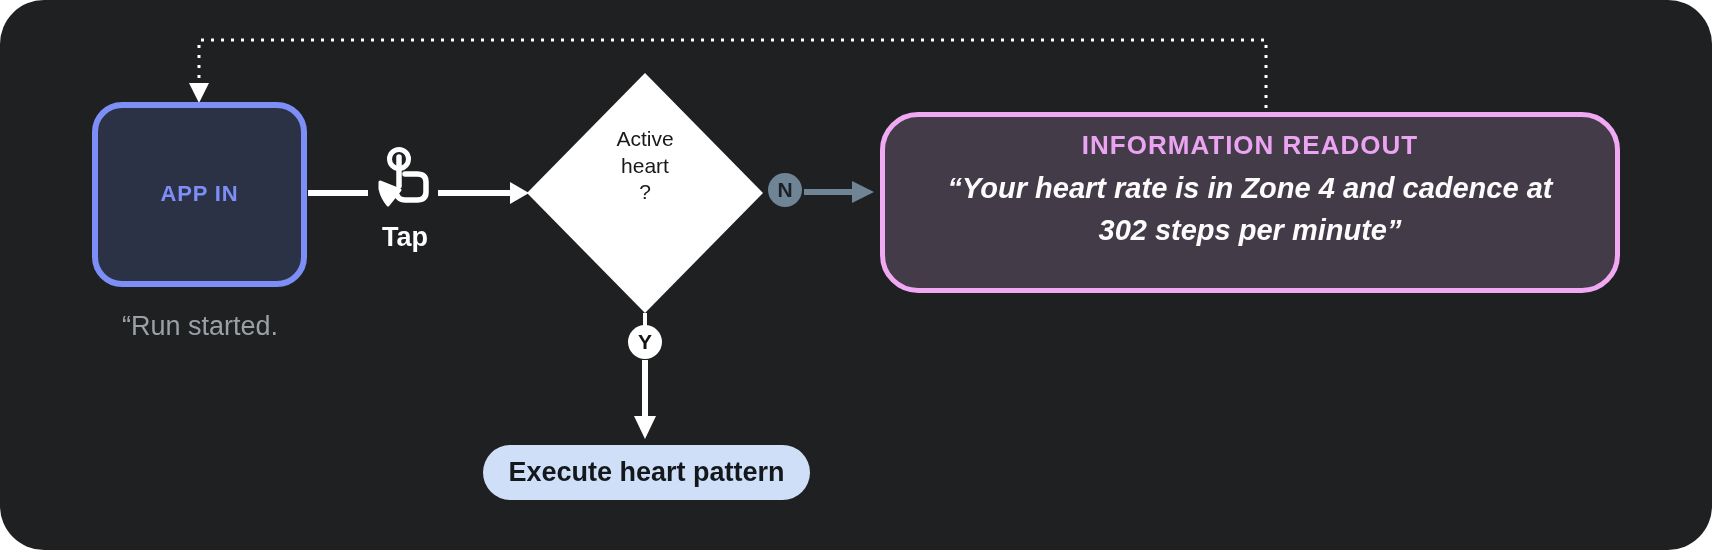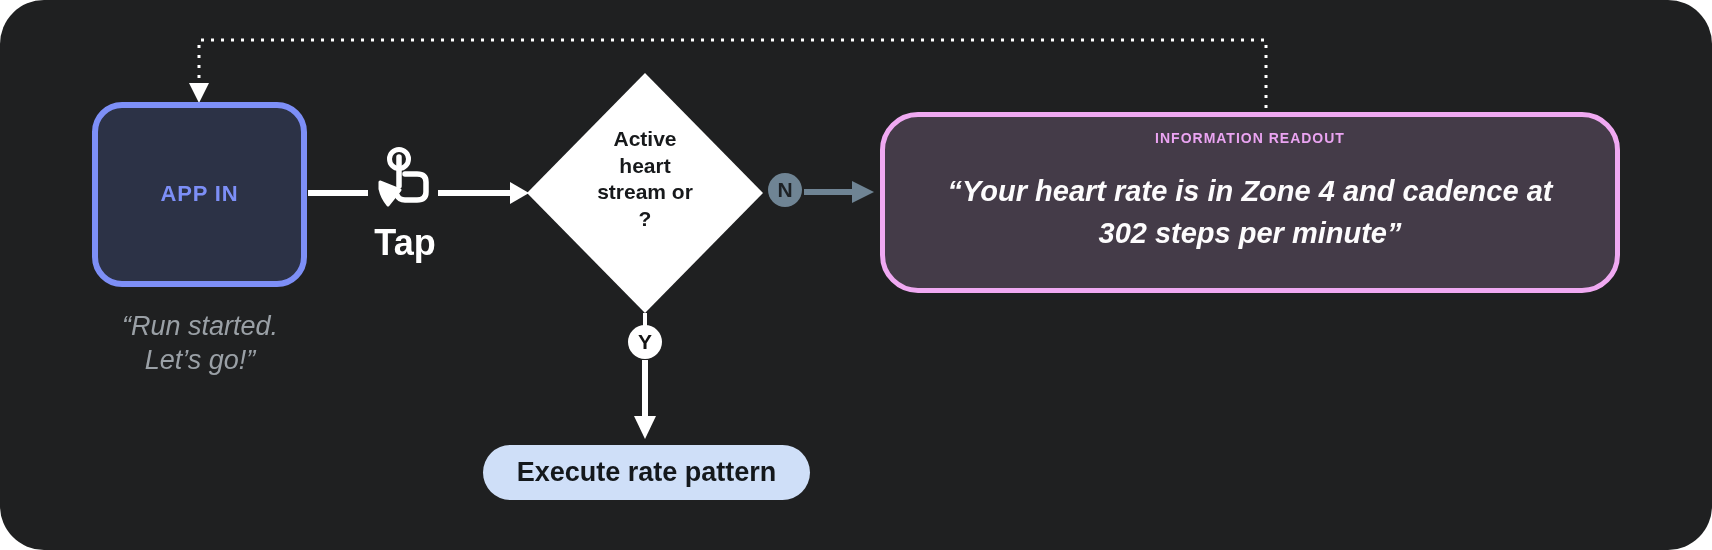--- a/index.html
+++ b/index.html
@@ -9,41 +9,41 @@
 
   .abs{position:absolute;}
 
   
   .app-box{left:92px; top:102px; width:215px; height:185px; box-sizing:border-box;
     background:#2c3246; border:6px solid #7d8ff7; border-radius:30px;
     display:flex; flex-direction:row; align-items:center; justify-content:center;}
   .app-box .line{color:#7d8ff7; font-weight:bold; font-size:22px; letter-spacing:0.8px; line-height:1.3; text-align:center;}
 
   .caption{left:64px; top:310px; width:272px; text-align:center; color:#9aa0a6;
-    font-style:italic; font-size:27px; line-height:1.25;}
+    font-size:27px; line-height:1.25;}
 
   
   .tap-icon{left:374px; top:144px; width:60px; height:70px;}
-  .tap-label{left:365px; top:222px; width:80px; text-align:center; color:#ffffff; font-weight:bold; font-size:36px;}
+  .tap-label{left:365px; top:222px; width:80px; text-align:center; color:#ffffff; font-weight:bold; font-size:27px;}
 
   
   .diamond-text{left:570px; top:126px; width:150px; text-align:center; color:#17191b;
-    font-weight:bold; font-size:21px; line-height:1.27;}
+    font-weight:normal; font-size:21px; line-height:1.27;}
 
   
   .badge{width:34px; height:34px; border-radius:50%; display:flex; align-items:center; justify-content:center;
     font-weight:bold; font-size:21px;}
   .badge-n{left:768px; top:173px; background:#6f8494; color:#1d2125;}
   .badge-y{left:628px; top:325px; background:#ffffff; color:#131313;}
 
   
   .info-box{left:880px; top:112px; width:740px; height:181px; box-sizing:border-box;
     background:#443b48; border:5px solid #f0a9f2; border-radius:38px; text-align:center;}
-  .info-title{margin-top:13px; color:#eba4f2; font-weight:bold; font-size:14px; letter-spacing:1px;}
-  .info-quote{margin-top:24px; color:#fdfcfd; font-weight:bold; font-style:italic; font-size:29px; line-height:1.45;}
+  .info-title{margin-top:13px; color:#eba4f2; font-weight:bold; font-size:26px; letter-spacing:1px;}
+  .info-quote{margin-top:6px; color:#fdfcfd; font-weight:bold; font-style:italic; font-size:29px; line-height:1.45;}
 
   
   .pill{left:483px; top:445px; width:327px; height:55px; background:#cfdff8; border-radius:28px;
     display:flex; align-items:center; justify-content:center;}
   .pill .label{color:#14181c; font-weight:bold; font-size:27px;}
 </style>
 </head>
 <body>
 
 <div class="panel">
@@ -67,46 +67,44 @@
     <path d="M 645 360 V 418" stroke="#ffffff" stroke-width="6"></path>
     <polygon points="634,416 656,416 645,439" fill="#ffffff"></polygon>
   </svg>
 
   <div class="abs app-box">
     <div class="line">APP IN</div>
   </div>
 
   <div class="abs caption">
     <div>“Run started.</div>
-    <div>Let’s go!”</div>
   </div>
 
   <svg class="abs tap-icon" viewBox="0 0 60 68" xmlns="http://www.w3.org/2000/svg">
     <circle cx="25" cy="14" r="9.5" fill="none" stroke="#ffffff" stroke-width="5"></circle>
     <line x1="25" y1="12" x2="25" y2="41" stroke="#ffffff" stroke-width="5.5" stroke-linecap="round"></line>
     <path d="M31 29 H43 Q52 29 52 37 V47 Q52 55 43 55 H31 Q25 55 23 50" fill="none" stroke="#ffffff" stroke-width="5.5" stroke-linecap="round"></path>
     <path d="M6 37 L26 45 L14 60 Q8 53 6 44 Z" fill="#ffffff" stroke="#ffffff" stroke-width="3" stroke-linejoin="round"></path>
   </svg>
   <div class="abs tap-label">Tap</div>
 
   <div class="abs diamond-text">
     <div>Active</div>
     <div>heart</div>
-    <div>stream or</div>
     <div>?</div>
   </div>
 
   <div class="abs badge badge-n">N</div>
   <div class="abs badge badge-y">Y</div>
 
   <div class="abs info-box">
     <div class="info-title">INFORMATION READOUT</div>
     <div class="info-quote">
       <div>“Your heart rate is in Zone 4 and cadence at</div>
       <div>302 steps per minute”</div>
     </div>
   </div>
 
   <div class="abs pill">
-    <div class="label">Execute rate pattern</div>
+    <div class="label">Execute heart pattern</div>
   </div>
 
 </div>
 
 </body></html>

